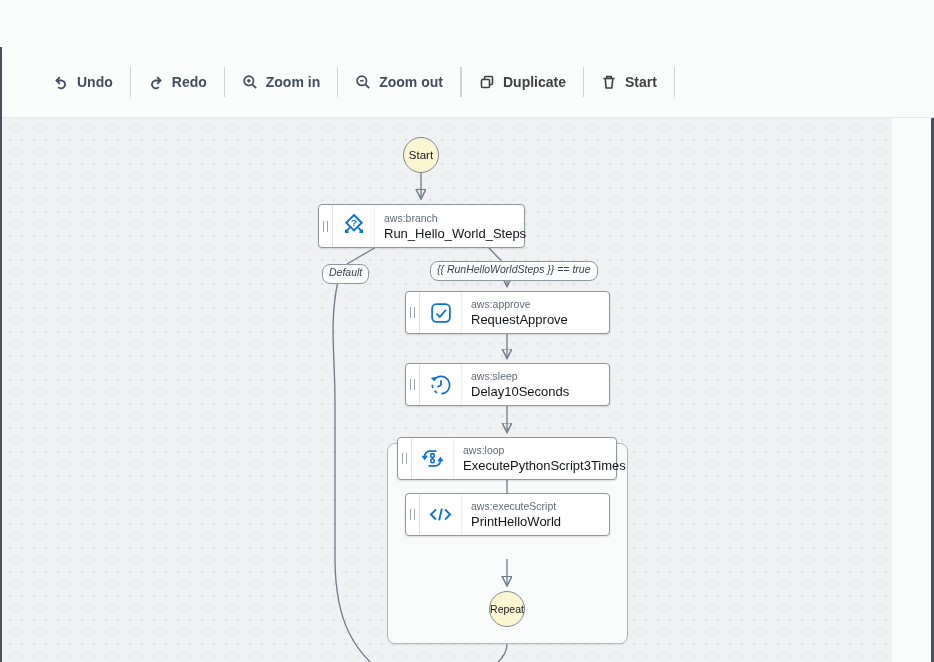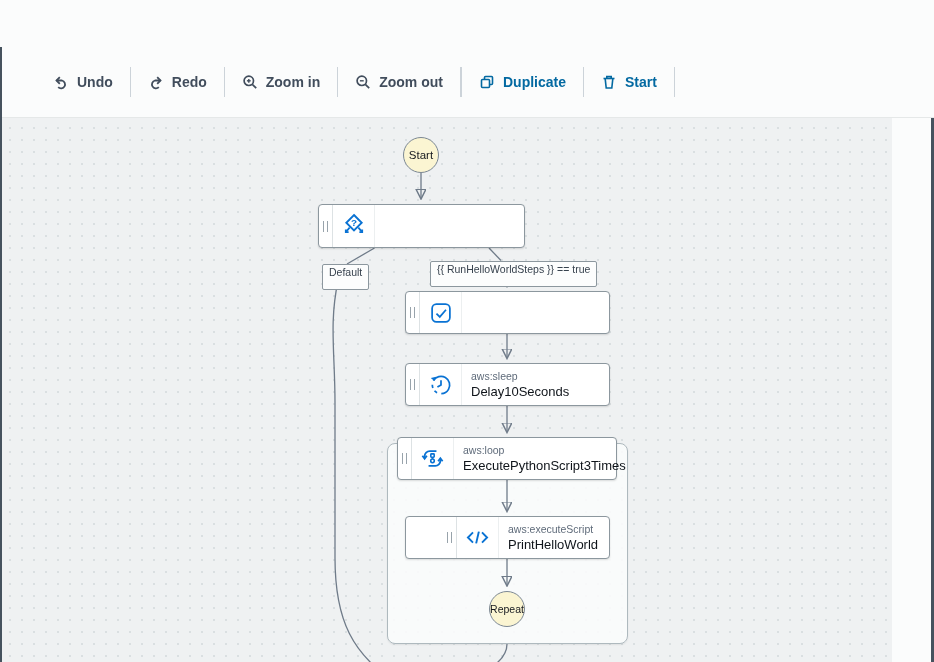--- a/index.html
+++ b/index.html
@@ -12,21 +12,21 @@
   .edge-strip.left { left:0; top:0; bottom:0; }
   .edge-strip.right { right:0; top:71px; bottom:0; width:3px; }
 
   
   .toolbar { height:71px; display:flex; align-items:center; padding-left:36px;
     background:#fbfcfc; border-bottom:1px solid #e5e8e8; }
   .tbtn { display:flex; align-items:center; gap:8px; border:none; background:transparent;
     color:#414d5c; font-family:"Liberation Sans", sans-serif; font-size:14px; font-weight:700;
     padding:6px 17px; cursor:pointer; white-space:nowrap; }
   .tbtn svg { display:block; }
-  .tbtn.disabled { color:#0369a1; cursor:default; }
+  .tbtn.disabled { color:#404040; cursor:default; }
   .tdiv { width:1px; height:30px; background:#ccd3d9; flex:0 0 auto; }
 
   
   .canvas { position:absolute; left:0; top:71px; width:892px; height:591px; overflow:hidden;
     background-color:#eff1f2;
     background-image:radial-gradient(circle, #dadfe1 1.1px, transparent 1.4px);
     background-size:12px 12px; background-position:4px 4px; }
 
   .loop-container { position:absolute; left:387px; top:325px; width:241px; height:201px;
     background:rgba(251,252,252,0.88); border:1px solid #aeb9be; border-radius:8px;
@@ -48,22 +48,22 @@
     white-space:nowrap; overflow:visible; }
   .ntype { font-size:10.5px; color:#5f6b7a; line-height:14px; }
   .nname { font-size:13px; color:#0f141a; line-height:17px; }
 
   .terminal { position:absolute; width:36px; height:36px; border-radius:50%;
     background:var(--terminal_fill,#fbf5d2); border:1.4px solid #7c8894; z-index:3;
     display:flex; align-items:center; justify-content:center;
     font-size:11.5px; color:#16191f; }
 
   .edge-label { position:absolute; z-index:4; font-size:10.5px; color:#37424e;
-    background:#fcfdfd; border:1px solid #8c979e; border-radius:2px;
-    padding:1px 6px 10px 6px; white-space:nowrap; line-height:13px; }
+    background:#fcfdfd; border:1px solid #8c979e; border-radius:8px;
+    padding:1px 6px 4px 6px; white-space:nowrap; line-height:13px;font-style:italic; }
 </style>
 </head>
 <body>
 
 <div class="app">
   <div class="edge-strip left"></div>
   <div class="edge-strip right"></div>
 
   <div class="toolbar">
 
@@ -184,31 +184,39 @@
       <div class="iconbox">
         <svg width="28" height="28" viewBox="0 0 24 24" fill="none" stroke="currentColor" stroke-width="1.6">
           <polygon points="12,2.6 18.6,9.2 12,15.8 5.4,9.2"></polygon>
           <text x="12" y="12" text-anchor="middle" font-size="8.5" font-weight="bold" fill="currentColor" stroke="none" font-family="Liberation Sans, sans-serif">?</text>
           <path d="M8.3 13.3 L5 17.3"></path>
             <polyline points="5,14.9 5,17.3 7.4,17.3"></polyline>
           <path d="M15.7 13.3 L19 17.3"></path>
             <polyline points="19,14.9 19,17.3 16.6,17.3"></polyline>
         </svg>
       </div>
+      <div class="ntext">
+        <div class="ntype">aws:branch</div>
+        <div class="nname">Run_Hello_World_Steps</div>
+      </div>
     </div>
 
     <div class="node" style="left:405px; top:173px; width:205px;">
       <div class="handle">
           <span class="grip"></span>
         </div>
       <div class="iconbox">
         <svg width="26" height="26" viewBox="0 0 24 24" fill="none" stroke="currentColor" stroke-width="1.6">
           <rect x="3.8" y="3.8" width="16.4" height="16.4" rx="4"></rect>
           <polyline points="7.8,12.5 10.9,15.6 16.6,9"></polyline>
         </svg>
+      </div>
+      <div class="ntext">
+        <div class="ntype">aws:approve</div>
+        <div class="nname">RequestApprove</div>
       </div>
     </div>
 
     <div class="node" style="left:405px; top:245px; width:205px;">
       <div class="handle">
           <span class="grip"></span>
         </div>
       <div class="iconbox">
         <svg width="26" height="26" viewBox="0 0 24 24" fill="none" stroke="currentColor" stroke-width="1.6">
           <circle cx="12" cy="12" r="8" stroke-dasharray="33 4 3 3 3 4" transform="rotate(-150 12 12)"></circle>
@@ -236,21 +244,21 @@
           <line x1="12" y1="10.9" x2="12" y2="12.4" stroke-width="1.4"></line>
           <circle cx="12" cy="14.1" r="1.6" stroke-width="1.4"></circle>
         </svg>
       </div>
       <div class="ntext">
         <div class="ntype">aws:loop</div>
         <div class="nname">ExecutePythonScript3Times</div>
       </div>
     </div>
 
-    <div class="node" style="left:405px; top:398px; width:205px;padding-left:37px;">
+    <div class="node" style="left:405px; top:375px; width:205px;">
       <div class="handle">
           <span class="grip"></span>
         </div>
       <div class="iconbox">
         <svg width="27" height="27" viewBox="0 0 24 24" fill="none" stroke="currentColor" stroke-width="1.7">
           <polyline points="8,7.5 3.5,12 8,16.5"></polyline>
           <polyline points="16,7.5 20.5,12 16,16.5"></polyline>
           <line x1="13.2" y1="6.8" x2="10.8" y2="17.2"></line>
         </svg>
       </div>

